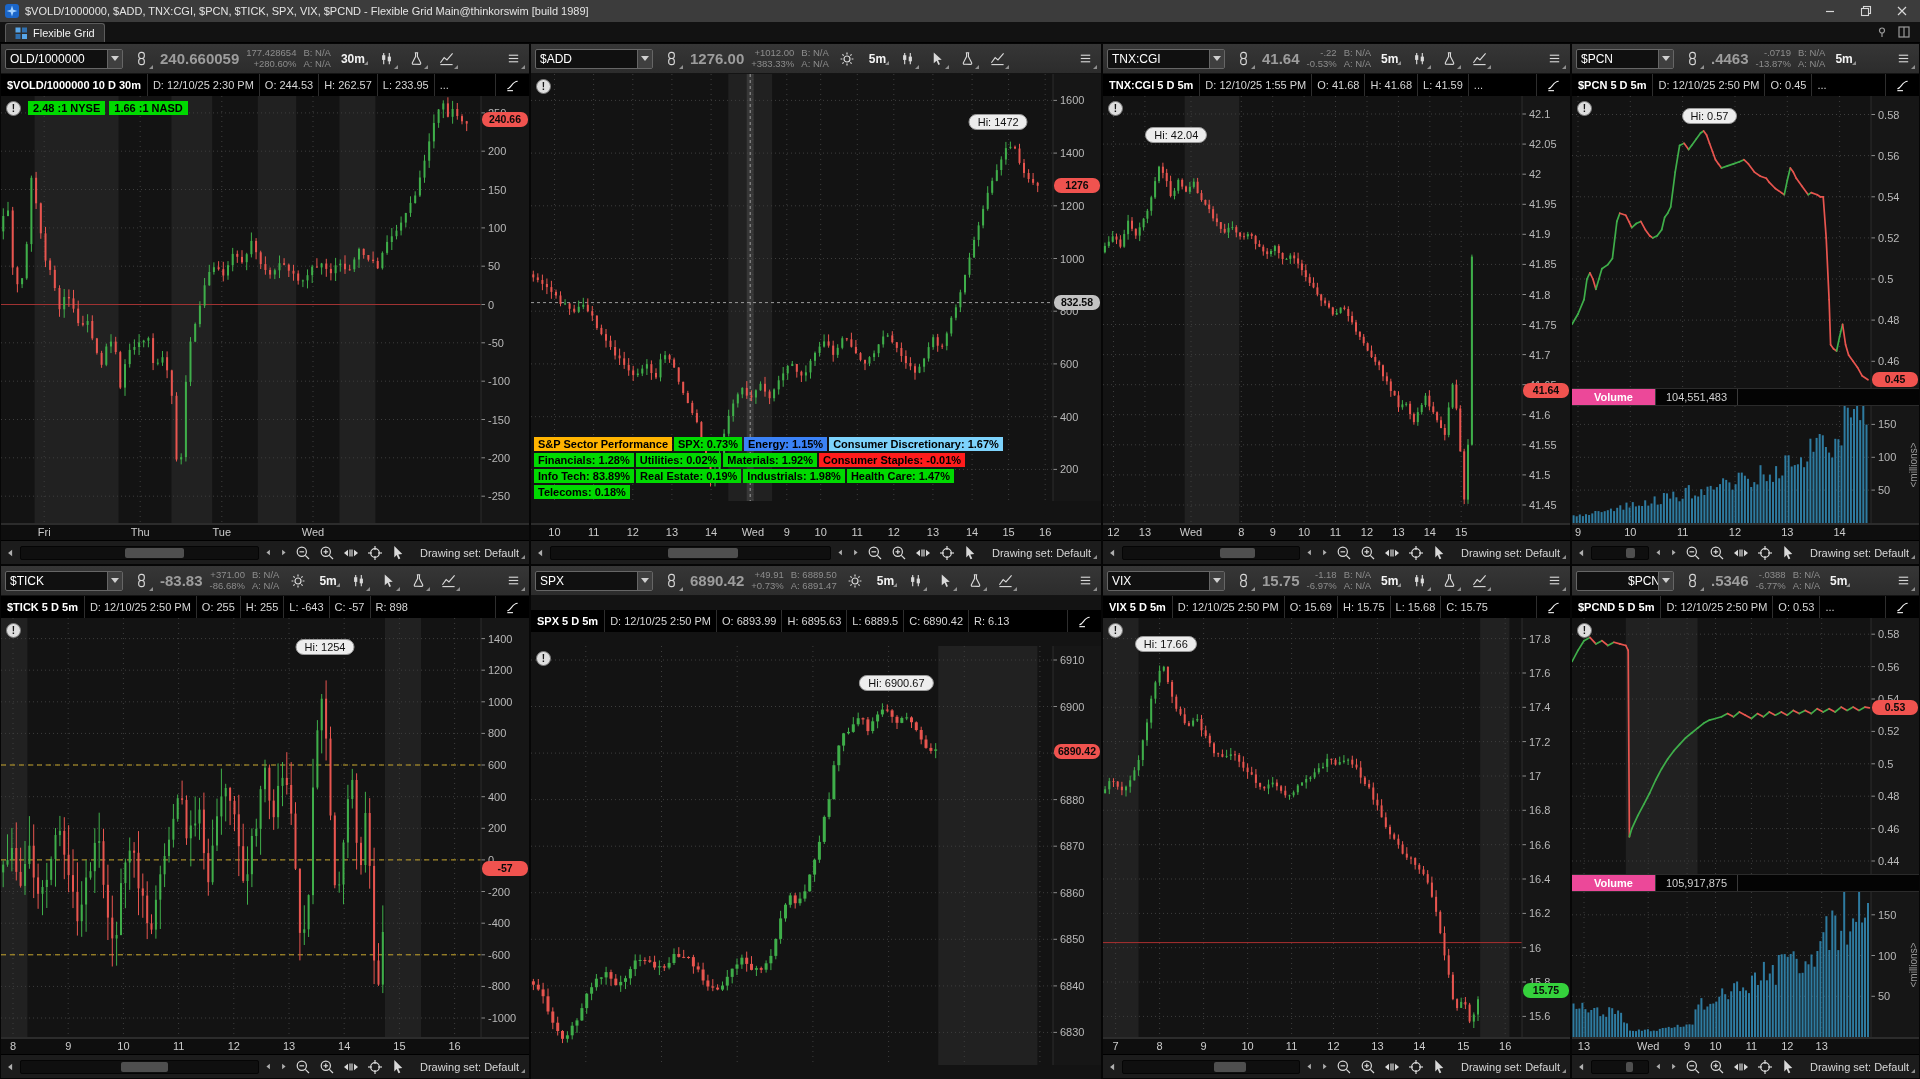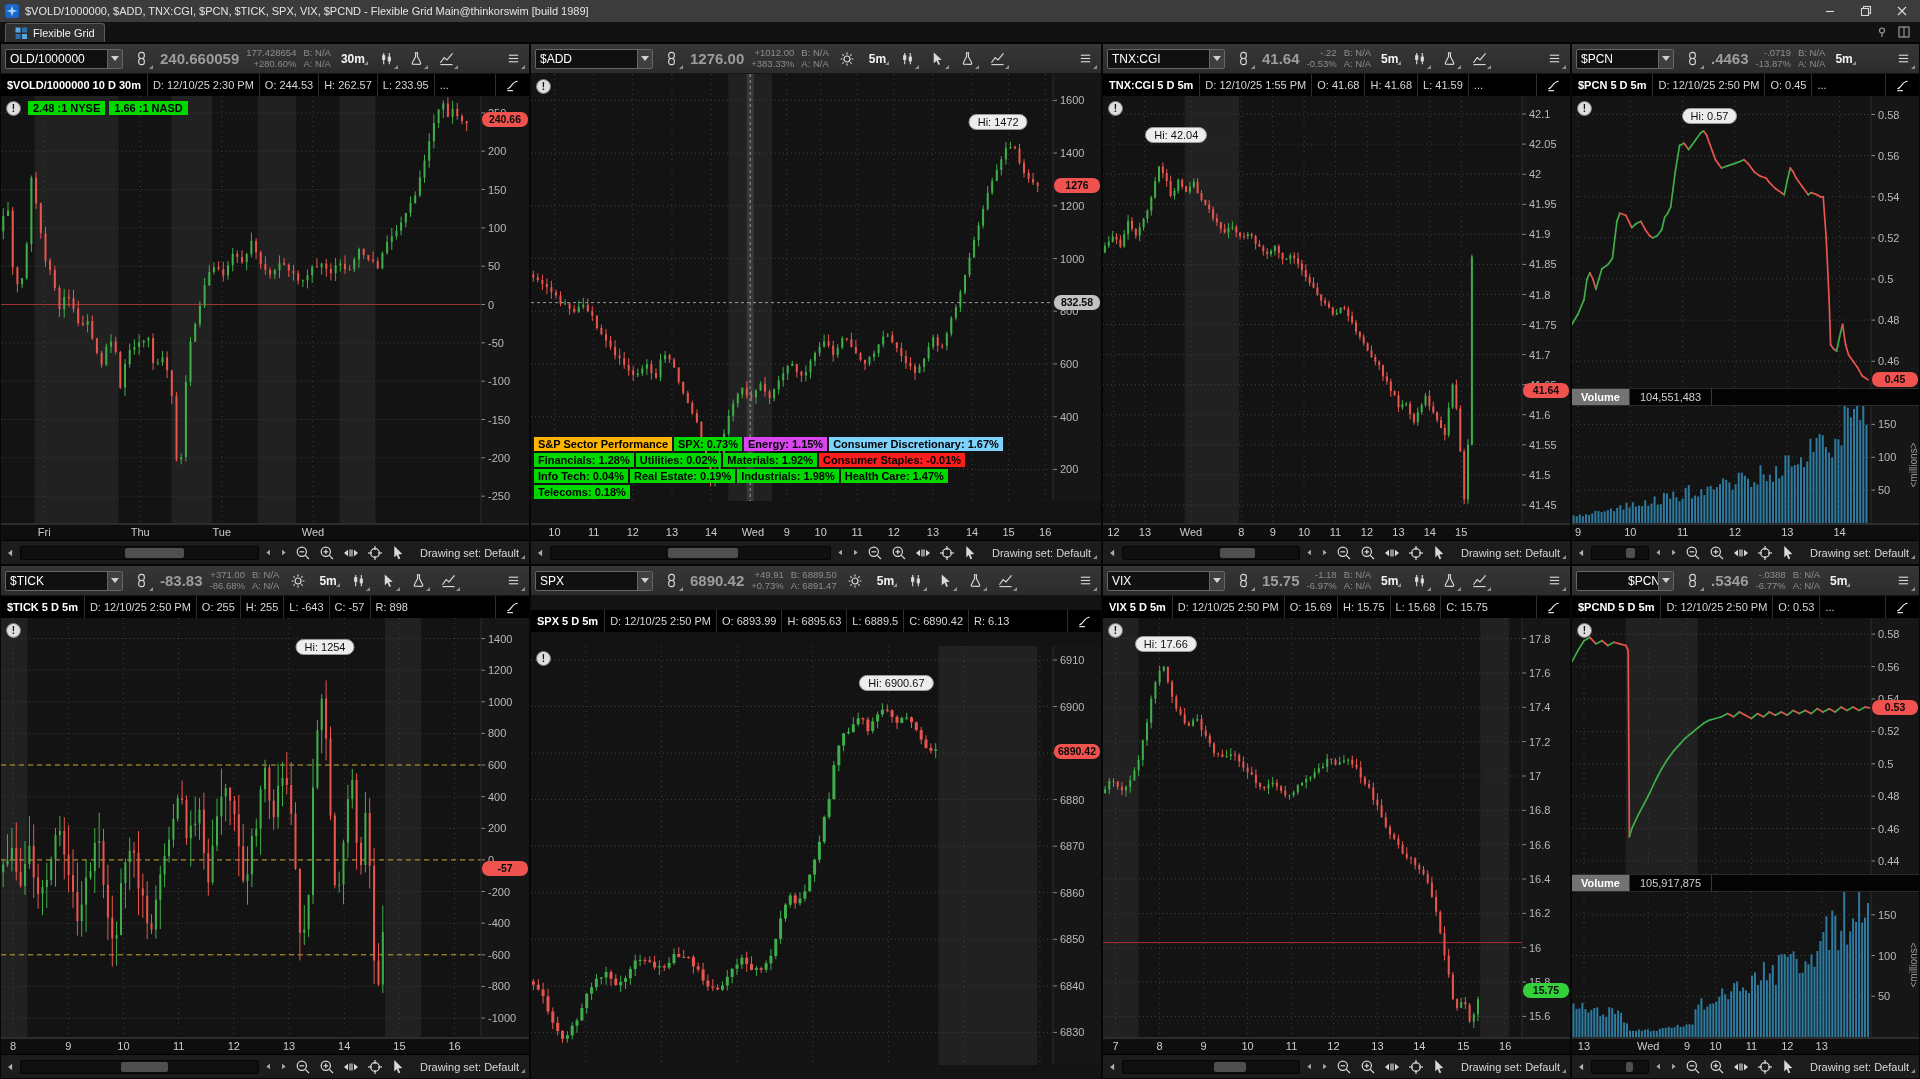--- a/index.html
+++ b/index.html
@@ -24,21 +24,21 @@
 .tico{width:23px;height:23px;position:relative;display:flex;align-items:center;justify-content:center;flex:none}
 .dd:after{content:"";position:absolute;right:0;bottom:1px;border-left:4px solid transparent;border-bottom:4px solid #909090}
 .spacer{flex:1}
 .pheader{height:22px;background:#000;display:flex;align-items:stretch;font-size:11px;color:#d6d6d6;white-space:nowrap;overflow:hidden;flex:none}
 .ptitle{font-weight:bold;color:#fff;display:flex;align-items:center;padding:0 6px}
 .pfield{display:flex;align-items:center;padding:0 5px;border-left:1px solid #2e2e2e}
 .curvebox{width:34px;border-left:1px solid #2e2e2e;display:flex;align-items:center;justify-content:center;flex:none;margin-left:auto}
 .plot{flex:1;position:relative;display:flex;flex-direction:column;overflow:hidden}
 .pricewrap,.volwrap{position:relative;flex:none}
 .volhead{height:18px;background:#040404;border-top:1px solid #2b2b2b;border-bottom:1px solid #2b2b2b;display:flex;align-items:stretch;font-size:11px;color:#d0d0d0;flex:none}
-.vlabel{font-weight:bold;color:#fff;padding:0 9px;display:flex;align-items:center;border-right:1px solid #3a3a3a;background:#737373}
+.vlabel{font-weight:bold;color:#fff;padding:0 22px;display:flex;align-items:center;border-right:1px solid #3a3a3a;background:#ec4899}
 .vvalue{padding:0 10px;display:flex;align-items:center;border-right:1px solid #3a3a3a}
 .units{position:absolute;right:0px;top:50%;transform:translateY(-50%) rotate(180deg);writing-mode:vertical-rl;font-size:10px;color:#9a9a9a}
 .xrow{height:17px;position:relative;background:#0e0e0e;border-top:2px solid #2c2c2c;font-size:11px;color:#cccccc;flex:none}
 .xlab{position:absolute;top:1px;transform:translateX(-50%);white-space:nowrap}
 .pbottom{height:24px;background:#1c1c1c;border-top:1px solid #000;display:flex;align-items:center;padding:0 3px;gap:2px;flex:none}
 .sarrow{width:13px;height:15px;display:flex;align-items:center;justify-content:center}
 .track{flex:1;height:14px;background:#0f0f0f;border:1px solid #050505;position:relative;border-radius:2px;margin:0 1px}
 .thumb{position:absolute;top:1px;bottom:1px;background:#4f4f4f;border-radius:2px}
 .bico{width:22px;height:20px;display:flex;align-items:center;justify-content:center}
 .drawing{font-size:11px;color:#d8d8d8;padding:0 7px 0 8px;position:relative;white-space:nowrap}
@@ -843,31 +843,31 @@
               </svg>
             </div>
             <div class="warn">!</div>
             <div class="hibubble" style="left: 467.19px; top: 40.0963px;">Hi: 1472</div>
             <div class="axbubble" style="left: 523px; top: 104.258px; background: rgb(240, 83, 79);">1276</div>
             <div class="axbubble" style="left: 523px; top: 221.135px; background: rgb(194, 194, 194);">832.58</div>
             <div class="sectors">
               <div class="srow">
                 <span class="sbadge" style="background: rgb(255, 180, 0);">S&amp;P Sector Performance</span>
                 <span class="sbadge" style="background: rgb(0, 217, 0);">SPX: 0.73%</span>
-                <span class="sbadge" style="background: #d946ef;">Energy: 1.15%</span>
+                <span class="sbadge" style="background: #3b82f6;">Energy: 1.15%</span>
                 <span class="sbadge" style="background: #7dd3fc;">Consumer Discretionary: 1.67%</span>
               </div>
               <div class="srow">
                 <span class="sbadge" style="background: rgb(0, 217, 0);">Financials: 1.28%</span>
                 <span class="sbadge" style="background: rgb(0, 217, 0);">Utilities: 0.02%</span>
                 <span class="sbadge" style="background: rgb(0, 217, 0);">Materials: 1.92%</span>
                 <span class="sbadge" style="background: rgb(255, 28, 28);">Consumer Staples: -0.01%</span>
               </div>
               <div class="srow">
-                <span class="sbadge" style="background: rgb(0, 217, 0);">Info Tech: 0.04%</span>
+                <span class="sbadge" style="background: rgb(0, 217, 0);">Info Tech: 83.89%</span>
                 <span class="sbadge" style="background: rgb(0, 217, 0);">Real Estate: 0.19%</span>
                 <span class="sbadge" style="background: rgb(0, 217, 0);">Industrials: 1.98%</span>
                 <span class="sbadge" style="background: rgb(0, 217, 0);">Health Care: 1.47%</span>
               </div>
               <div class="srow">
                 <span class="sbadge" style="background: rgb(0, 217, 0);">Telecoms: 0.18%</span>
               </div>
             </div>
           </div>
         </div>

